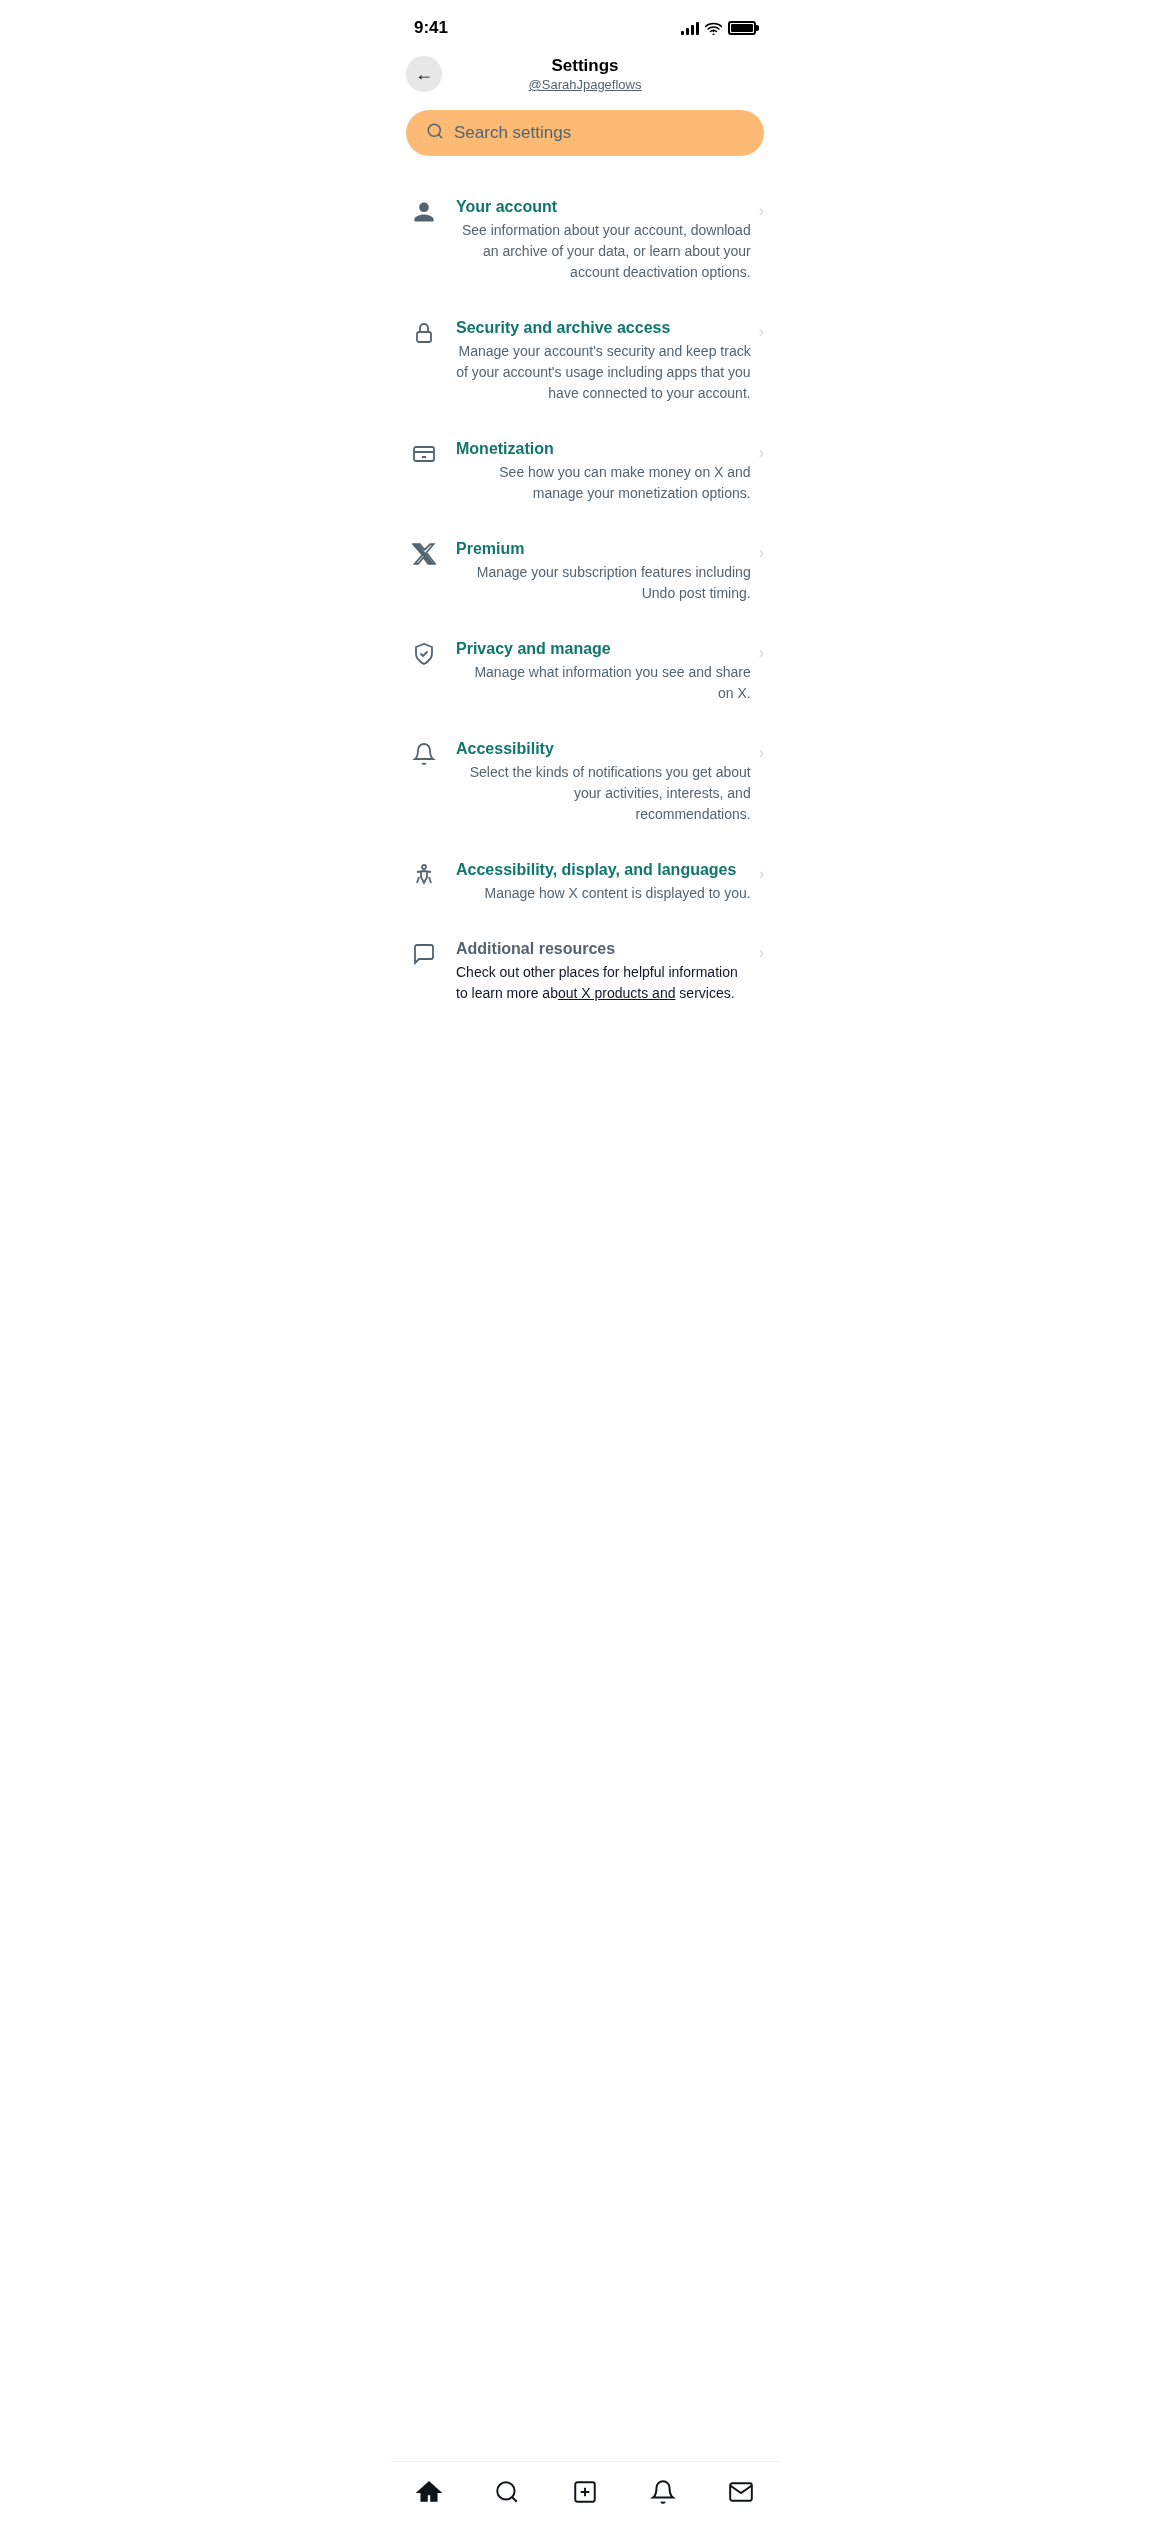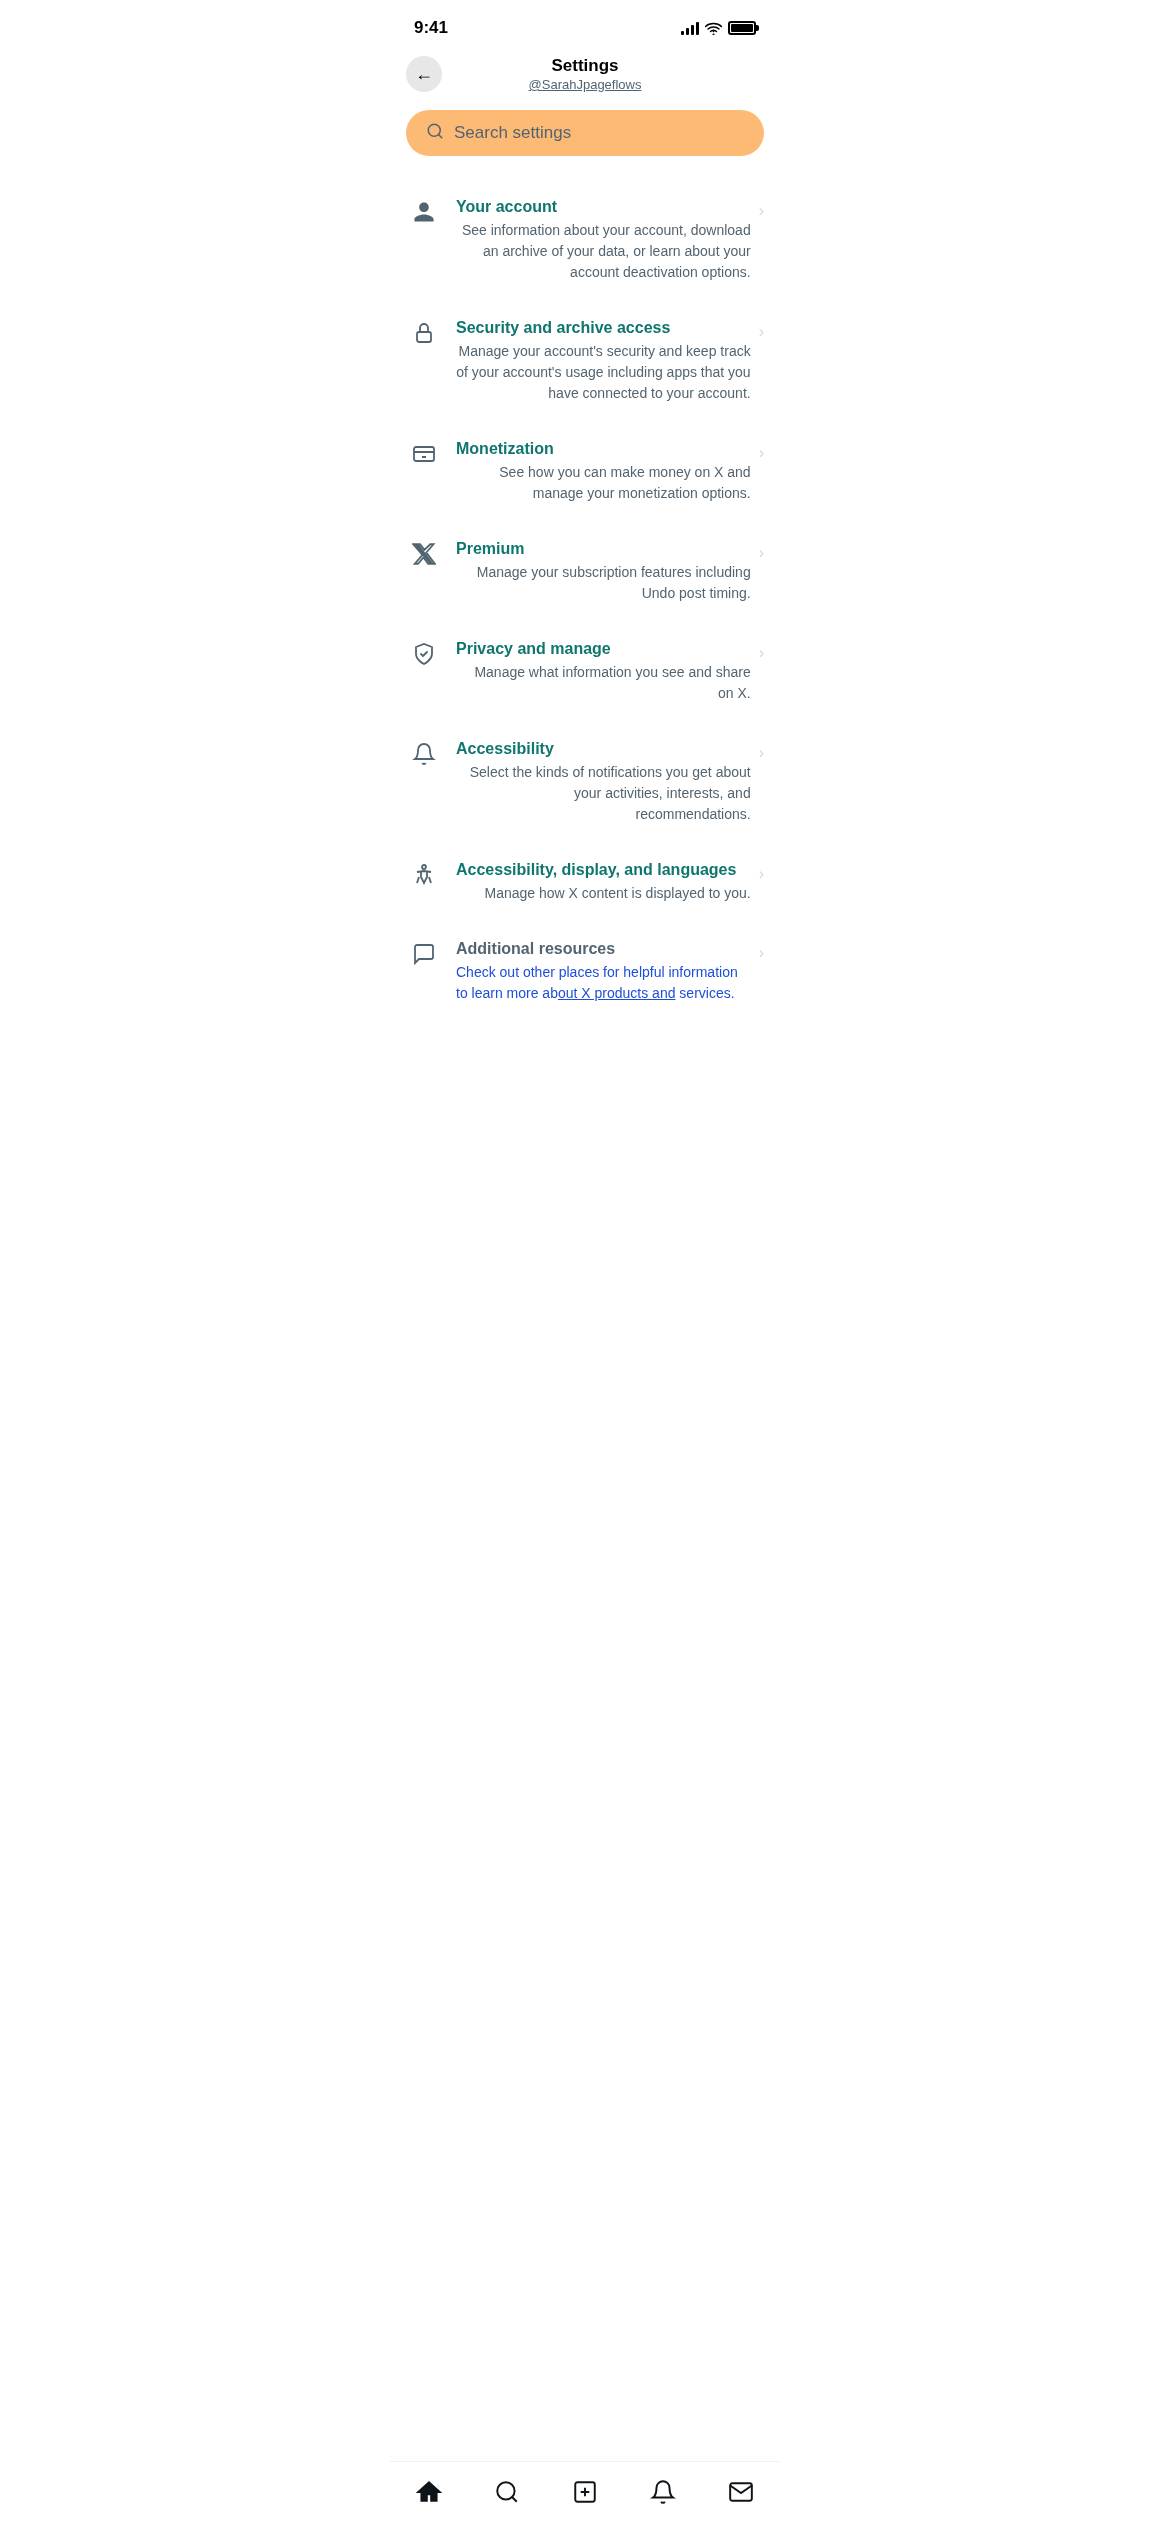--- a/index.html
+++ b/index.html
@@ -240,21 +240,21 @@
       opacity: 1;
     }
     .additional-title {
       font-size: 16px;
       font-weight: 700;
       color: #536471;
       margin-bottom: 4px;
     }
     .additional-desc {
       font-size: 14px;
-      color: #1d4ed8;
+      color: #0f172a;
       line-height: 1.5;
     }
     .underline-text {
       text-decoration: underline;
     }
 
     
     .bottom-spacer {
       height: 80px;
     }

